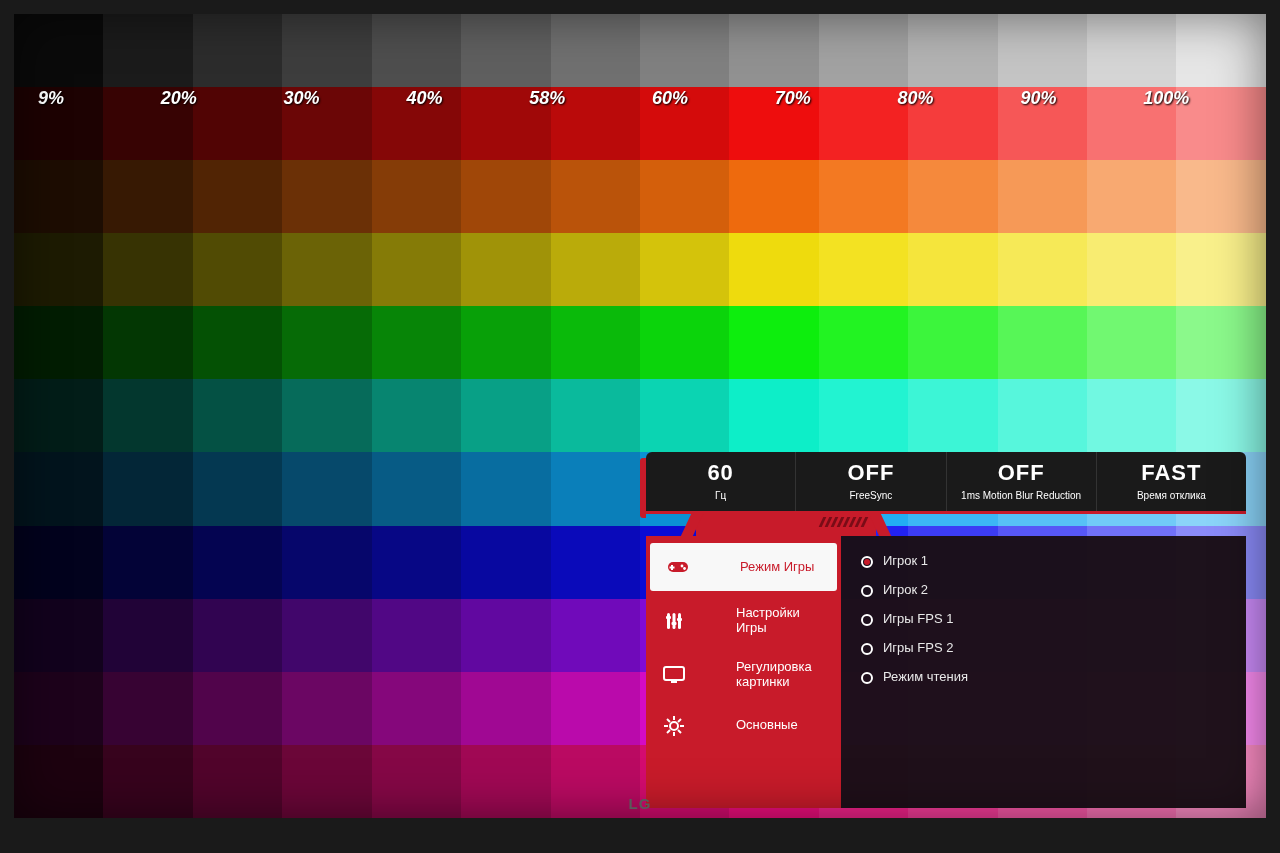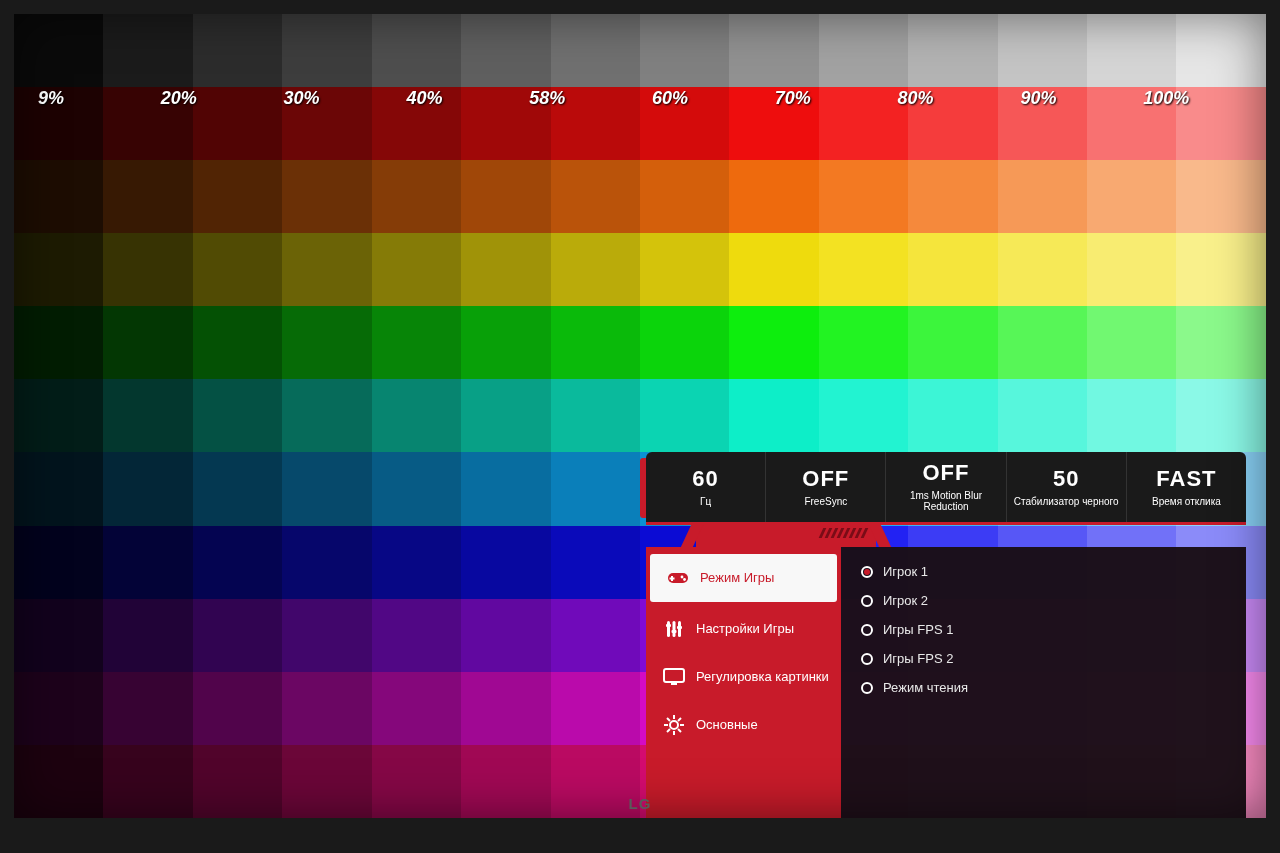--- a/index.html
+++ b/index.html
@@ -162,30 +162,30 @@
     margin: 3px 4px;
   }
   .menu-item .icon {
     width: 24px;
     height: 24px;
     flex-shrink: 0;
     display: flex;
     align-items: center;
     justify-content: center;
   }
-  .menu-item .mlabel { line-height: 1.15; }
+  .menu-item .mlabel { line-height: 1.15; margin-left: 40px; }
 
   .sub-col {
     flex: 1;
     padding: 10px 16px;
     background: #1a0f17e0;
   }
   .sub-item {
     display: flex;
-    align-items: center;
+    align-items: flex-end;
     gap: 10px;
     padding: 7px 4px;
     font-size: 13px;
     color: #e8e8e8;
   }
   .radio {
     width: 12px; height: 12px;
     border: 2px solid #fff;
     border-radius: 50%;
     position: relative;
@@ -401,24 +401,20 @@
           <div class="val">60</div>
                <div class="lbl">Гц</div>
         </div>
         <div class="stat">
           <div class="val">OFF</div>
                <div class="lbl">FreeSync</div>
         </div>
         <div class="stat">
           <div class="val">OFF</div>
                <div class="lbl">1ms Motion Blur Reduction</div>
-        </div>
-        <div class="stat">
-          <div class="val">50</div>
-               <div class="lbl">Стабилизатор черного</div>
         </div>
         <div class="stat">
           <div class="val">FAST</div>
                <div class="lbl">Время отклика</div>
         </div>
       </div>
     <div class="osd-bridge">
       <div class="osd-vents">
           <i></i>
           <i></i>

